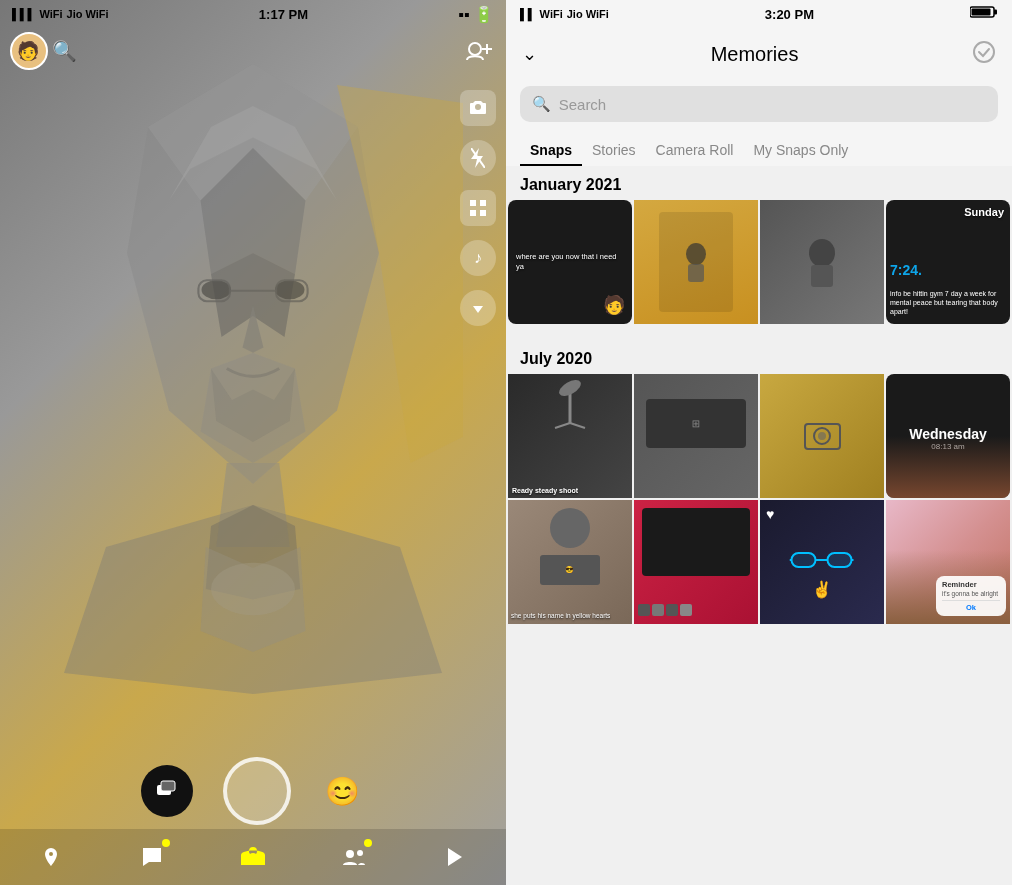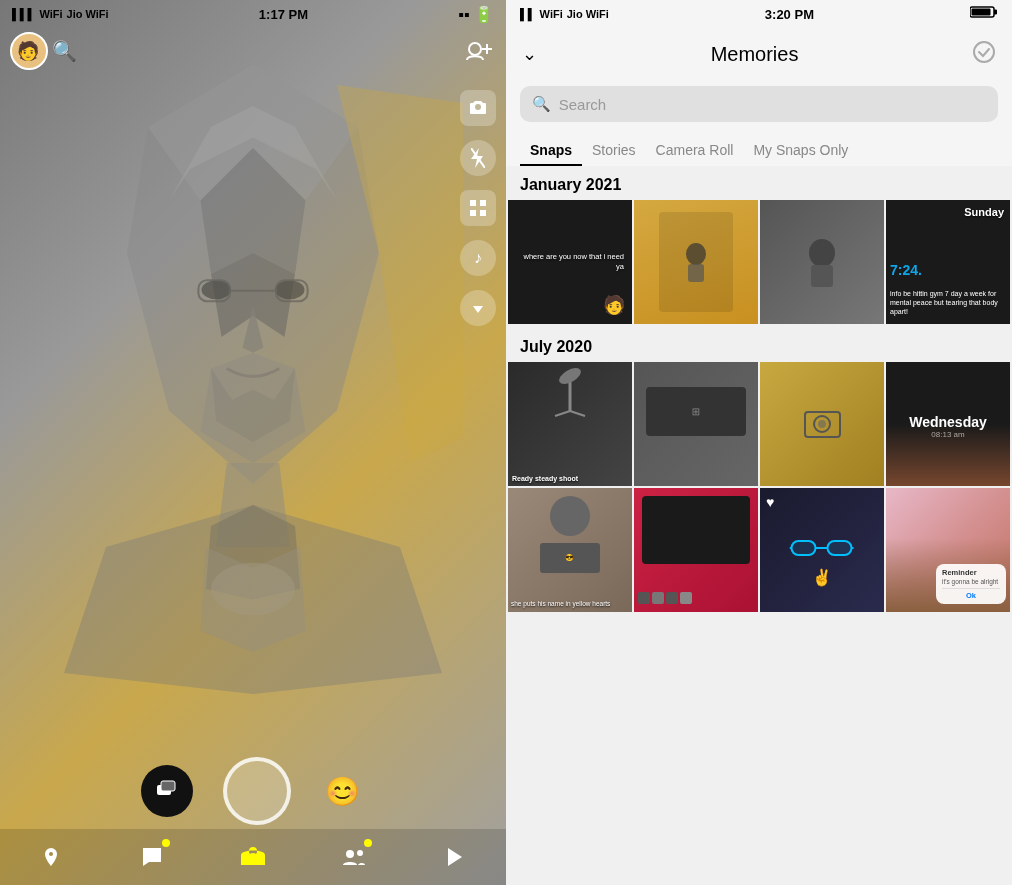--- a/index.html
+++ b/index.html
@@ -309,21 +309,21 @@
     
     .memories-content {
       flex: 1;
       overflow-y: auto;
       background: #f0f0f0;
       padding-bottom: 10px;
     }
     .memories-content::-webkit-scrollbar { display: none; }
 
     .month-section {
-      margin-bottom: 4px;
+      margin-bottom: 16px;
     }
     .month-label {
       font-size: 16px;
       font-weight: 700;
       color: #000;
       padding: 10px 14px 6px;
       background: #f0f0f0;
     }
 
     .photo-grid {
@@ -340,21 +340,21 @@
     }
     .photo-cell .heart {
       position: absolute;
       top: 6px;
       left: 6px;
       font-size: 14px;
       color: #fff;
     }
 
     
-    .photo-dark { background: #1a1a1a; }
+    .photo-dark { background: #1a1a1a; border-radius: 8px; }
   </style>
 </head>
 <body>
 
 <div class="left-panel">
 
   <div class="left-bg"></div>
 
   <svg class="steve-face" viewBox="0 0 400 680" xmlns="http://www.w3.org/2000/svg">
 
@@ -539,21 +539,21 @@
   </div>
 
   <div class="memories-content">
 
     <div class="month-section">
       <div class="month-label">January 2021</div>
       <div class="photo-grid">
 
         <div class="photo-cell photo-dark">
           <div style="position:absolute;top:0;left:0;right:0;bottom:0;display:flex;align-items:center;justify-content:center;padding:8px;">
-            <span style="font-size:7.5px;color:#fff;text-align:right;line-height:1.3;text-shadow:0 1px 2px rgba(0,0,0,0.8);">where are you now that i need ya</span>
+            <span style="font-size:7.5px;color:#fff;text-align:left;line-height:1.3;text-shadow:0 1px 2px rgba(0,0,0,0.8);">where are you now that i need ya</span>
           </div>
           <div style="position:absolute;bottom:8px;right:6px;font-size:18px;">🧑</div>
         </div>
 
         <div class="photo-cell" style="background:linear-gradient(160deg,#d4a840 0%,#c89020 100%);">
           <div style="position:absolute;top:0;left:0;right:0;bottom:0;display:flex;align-items:center;justify-content:center;">
             <div style="width:60%;height:80%;background:rgba(0,0,0,0.1);border-radius:4px;display:flex;align-items:center;justify-content:center;">
               <svg width="30" height="40" viewBox="0 0 30 40" fill="none">
                 <ellipse cx="15" cy="12" rx="10" ry="11" fill="#333" opacity="0.7"></ellipse>
                 <rect x="7" y="22" width="16" height="18" rx="3" fill="#555" opacity="0.7"></rect>

